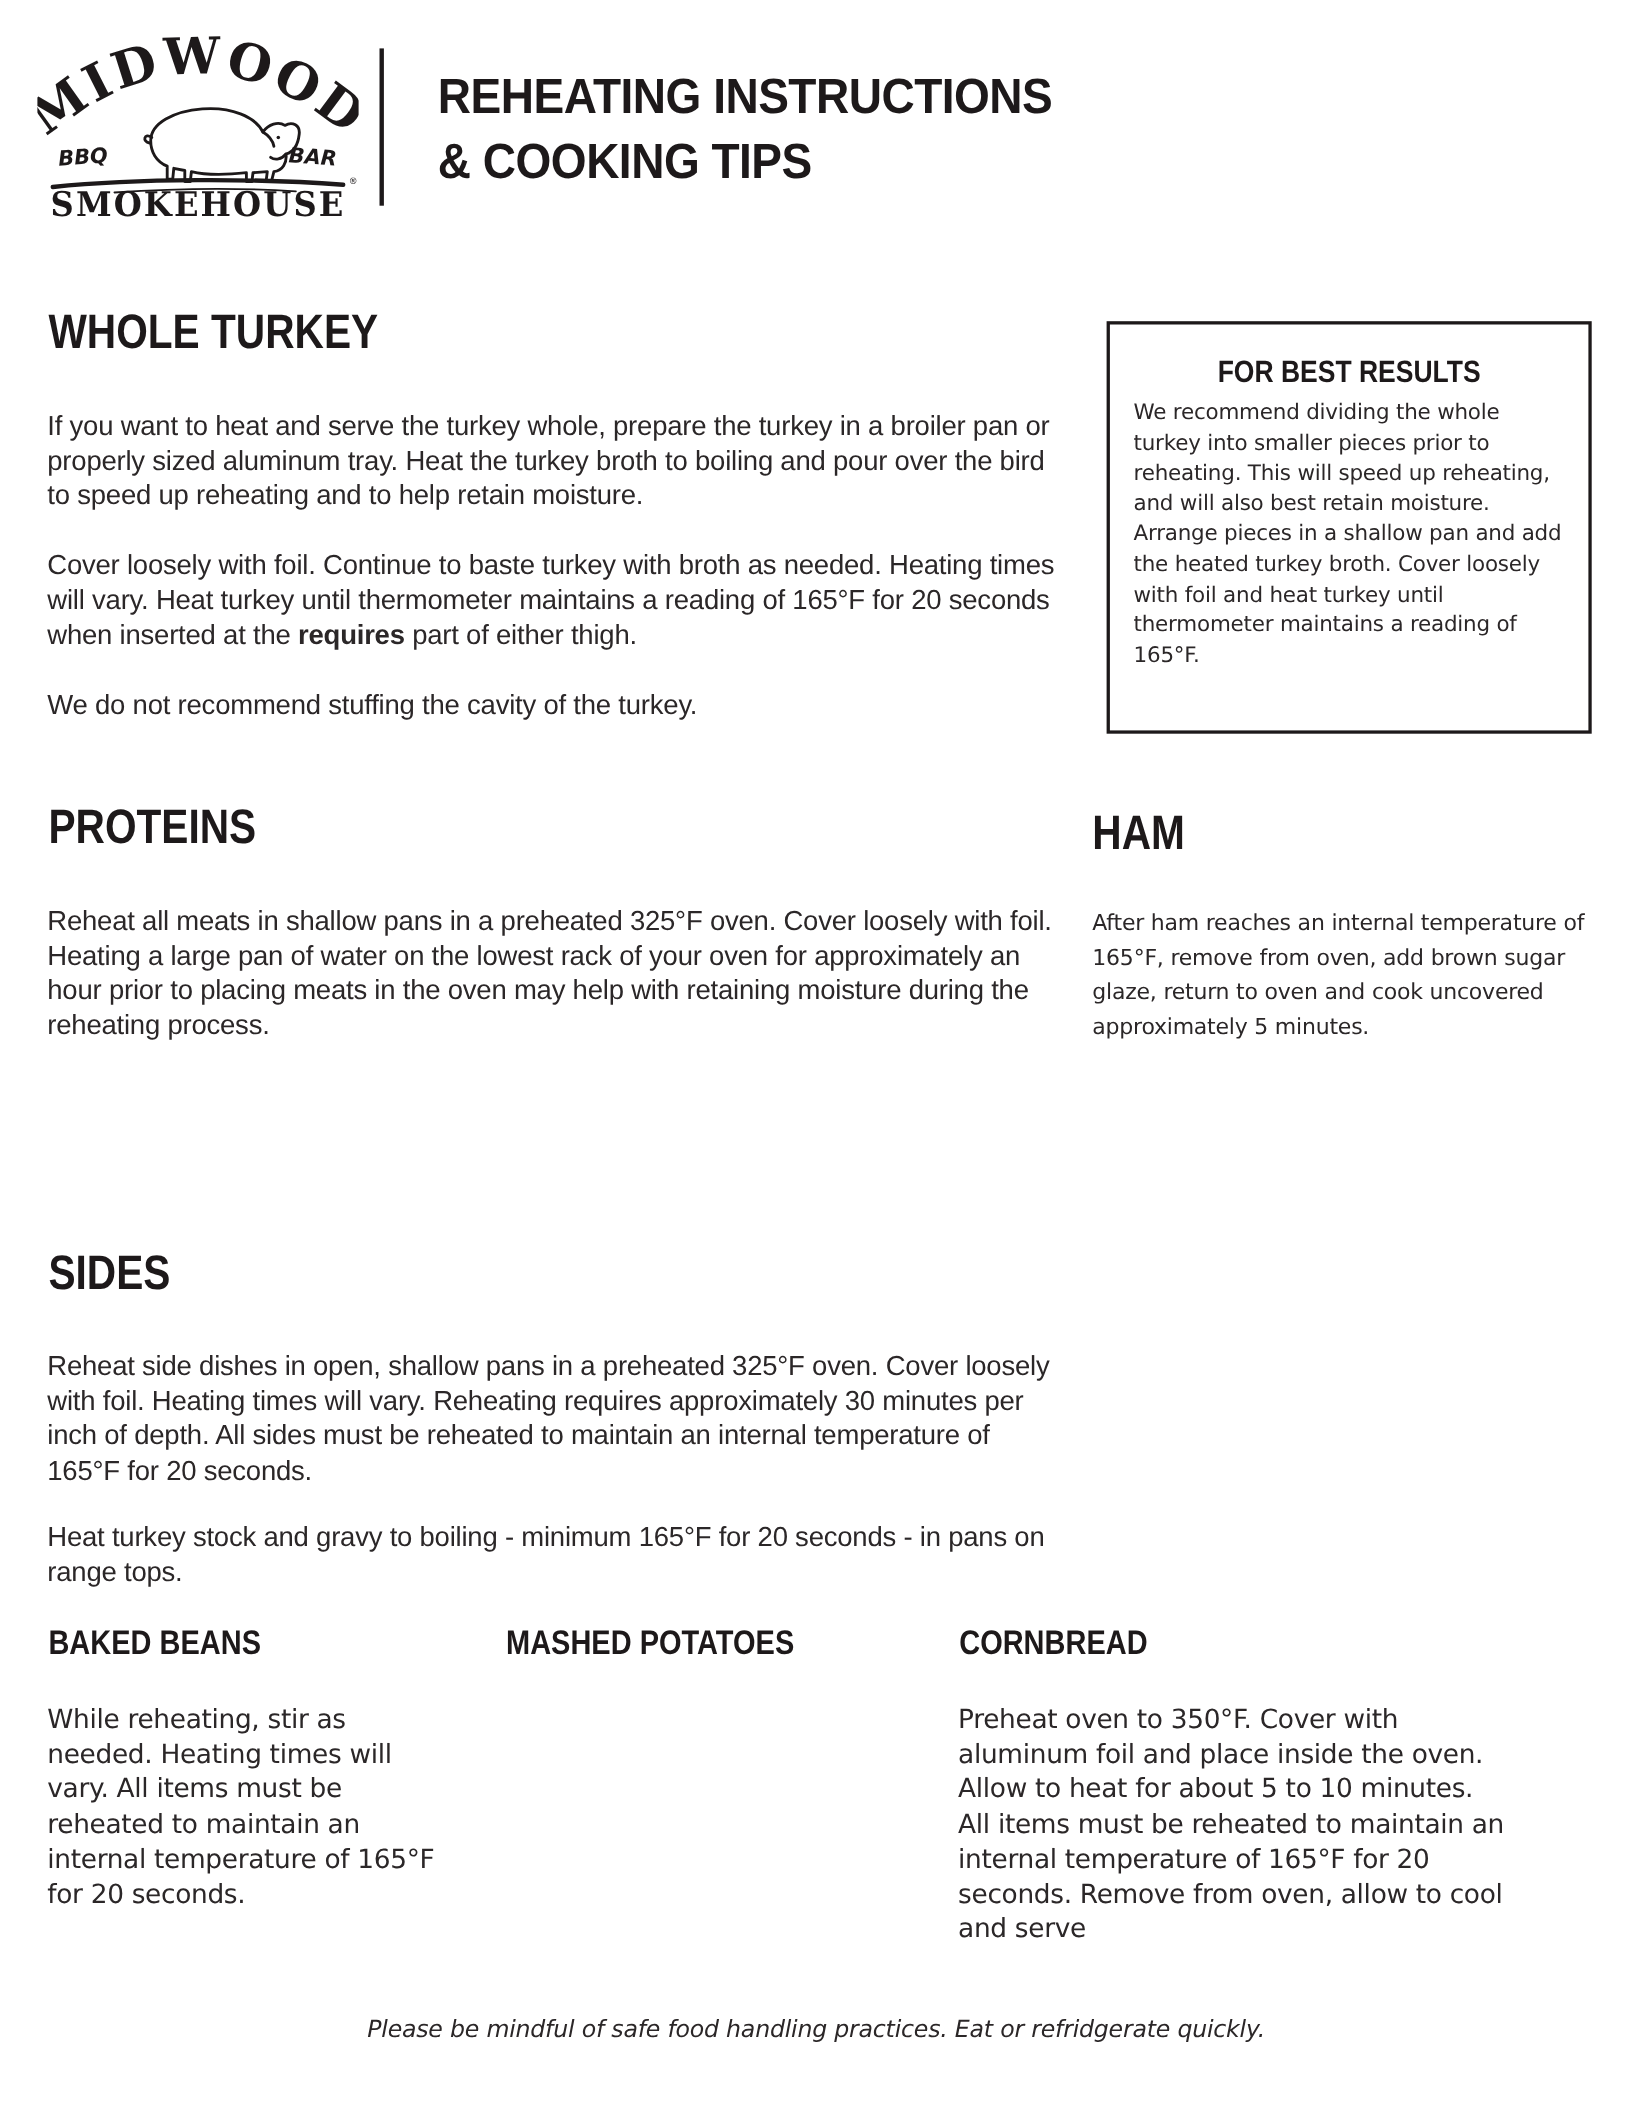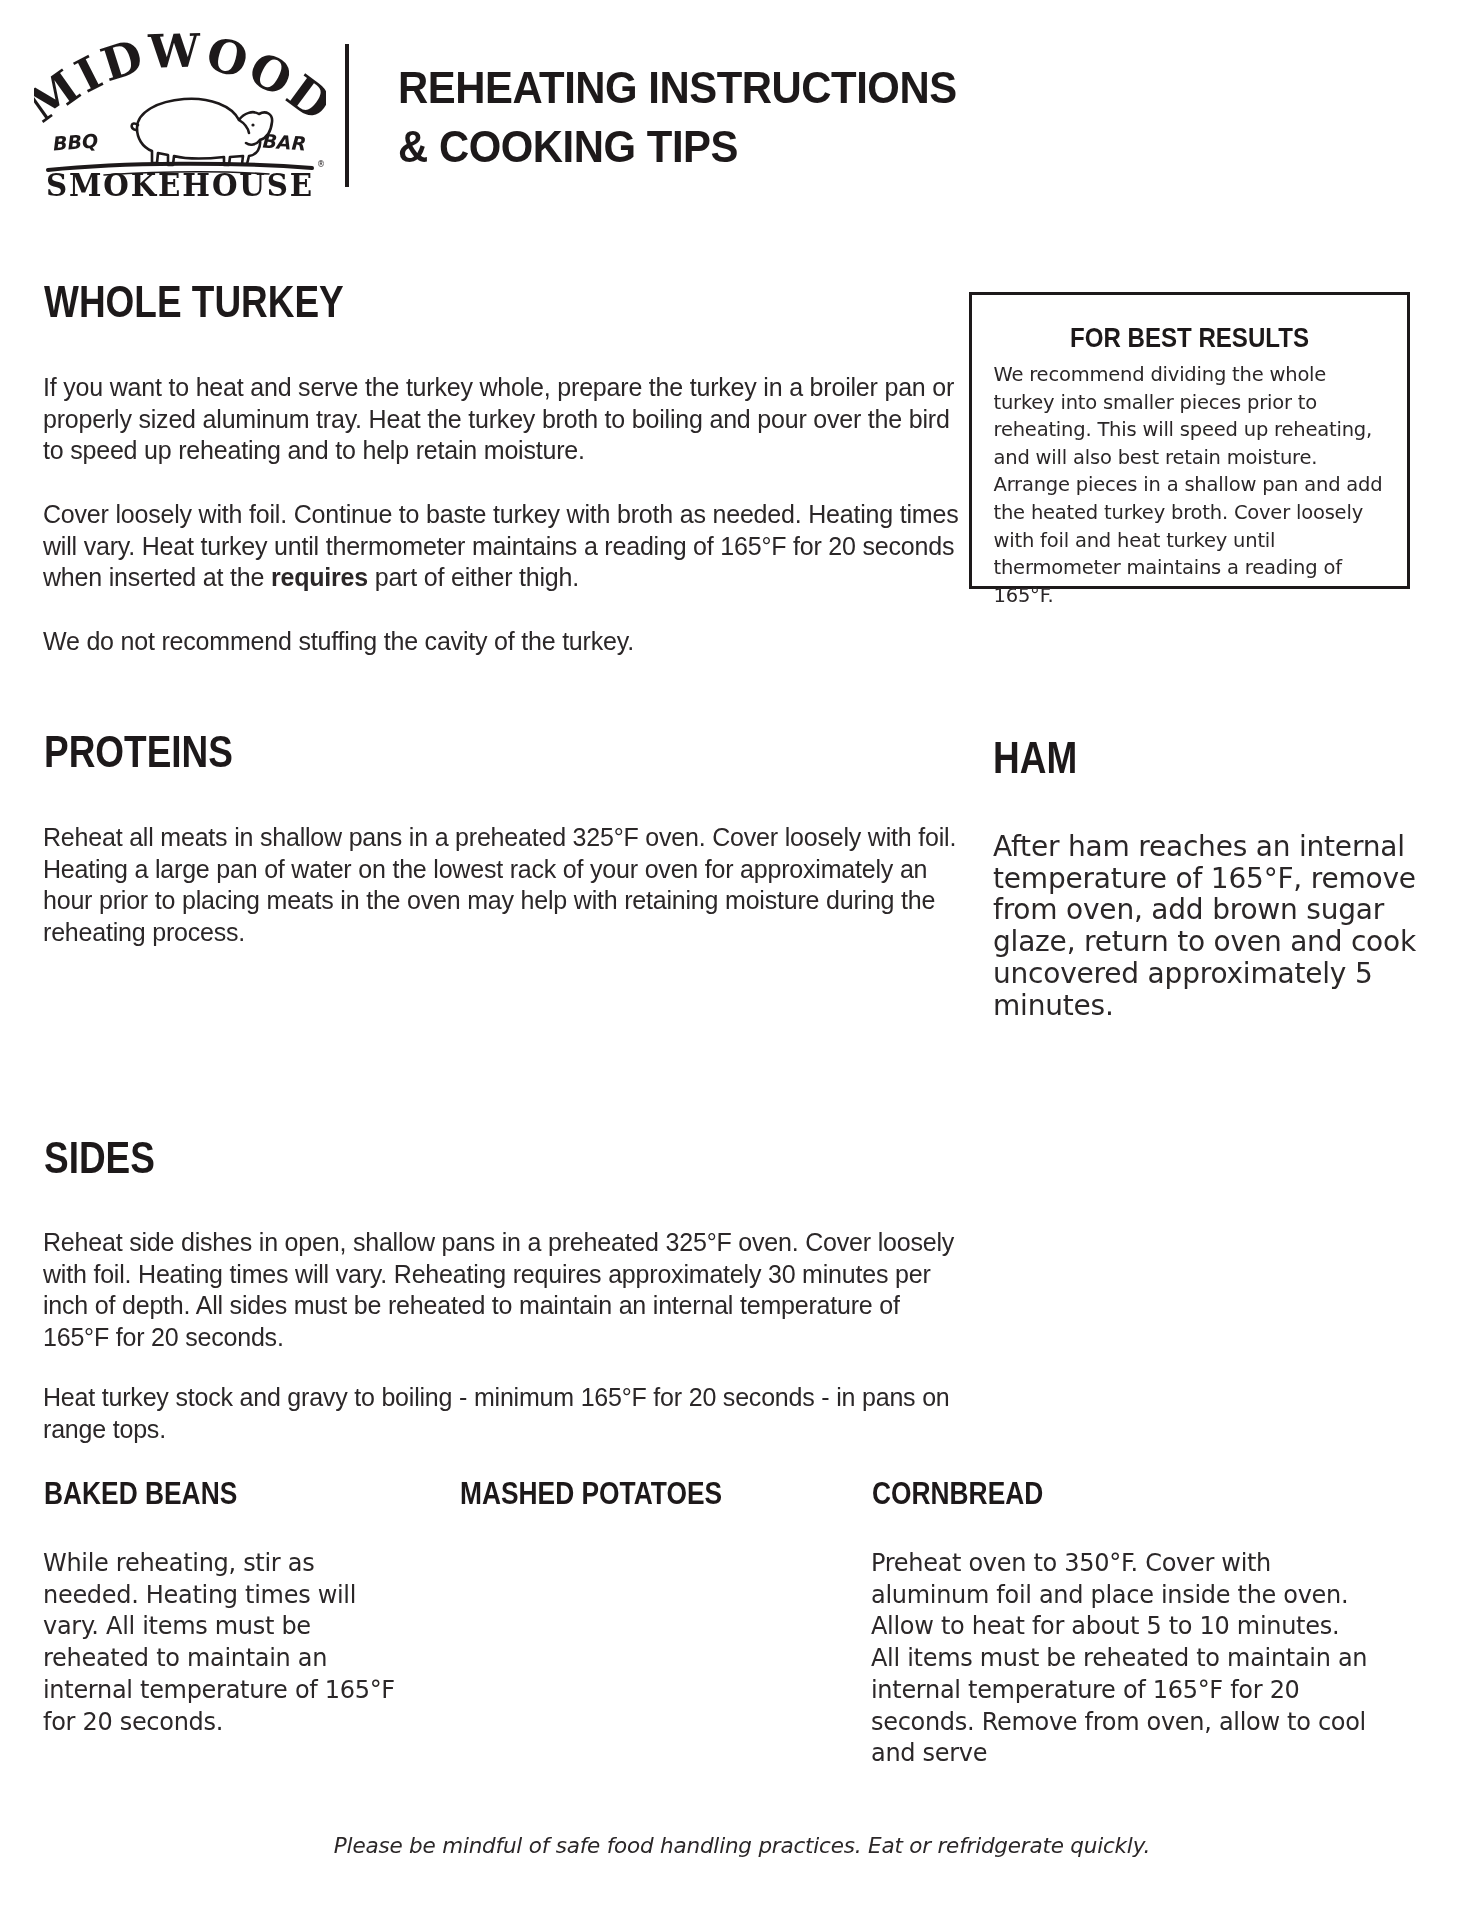--- a/index.html
+++ b/index.html
@@ -42,26 +42,26 @@
   .p-wt3{top:601px;}
   .p-pr1{top:797px;}
   .p-pr2{top:955px;}
   .p-sd1{top:1202px;}
   .p-sd2{top:1357px;}
   .bold{font-weight:bold;}
   
   .p-right{
     position:absolute;
     font-family:"DejaVu Sans",sans-serif;
-    font-size:28px;line-height:31.7px;letter-spacing:-0.2px;
+    font-size:20px;line-height:31.7px;letter-spacing:-0.2px;
   }
   .p-ham{left:993px;top:803px;width:455px;}
   
   .results-box{
-    position:absolute;left:969px;top:292px;width:441px;height:297px;
+    position:absolute;left:1006px;top:292px;width:441px;height:375px;
     border:3px solid #1d191a;box-sizing:border-box;
   }
   .results-box h3{
     margin:28px 0 0 0;text-align:center;
     font-weight:800;font-size:28px;line-height:30px;color:#1d191a;
     transform:scaleX(0.86);letter-spacing:0;
   }
   .results-box p{
     margin:8px auto 0 auto;width:392px;
     font-family:"DejaVu Sans",sans-serif;

